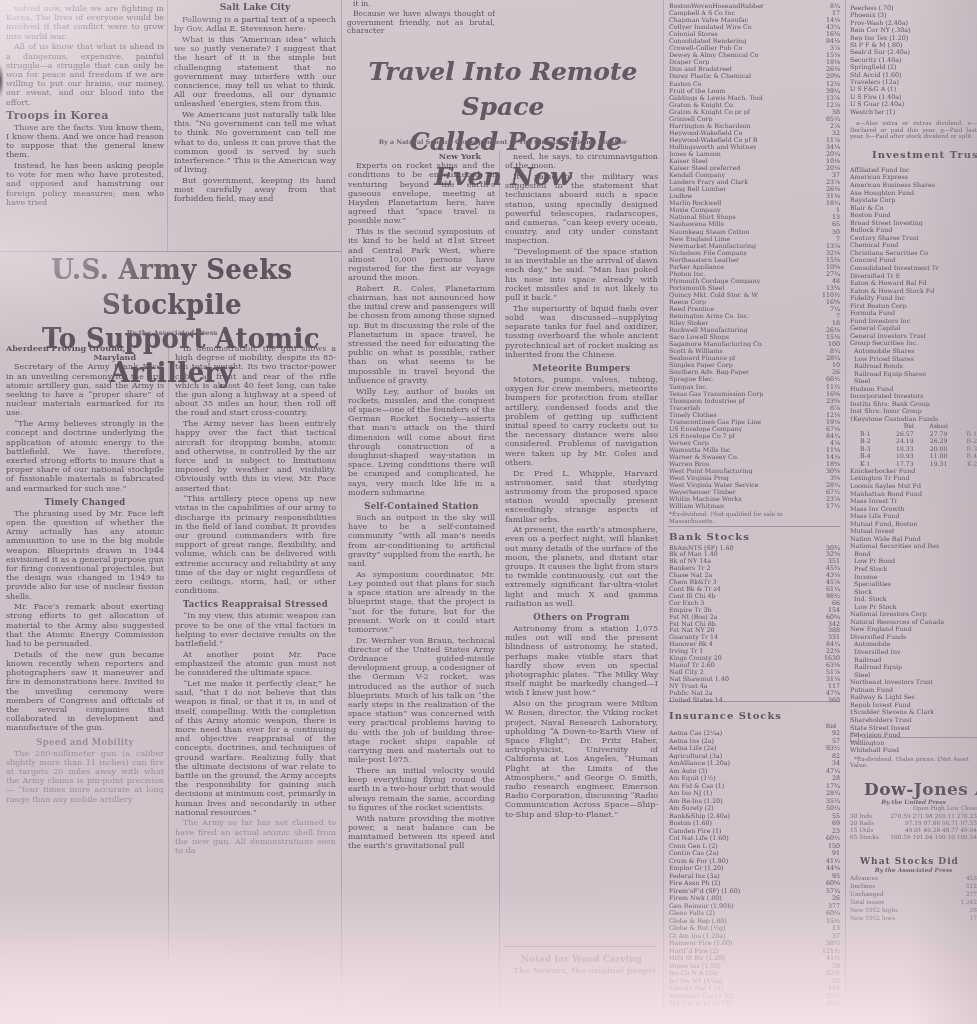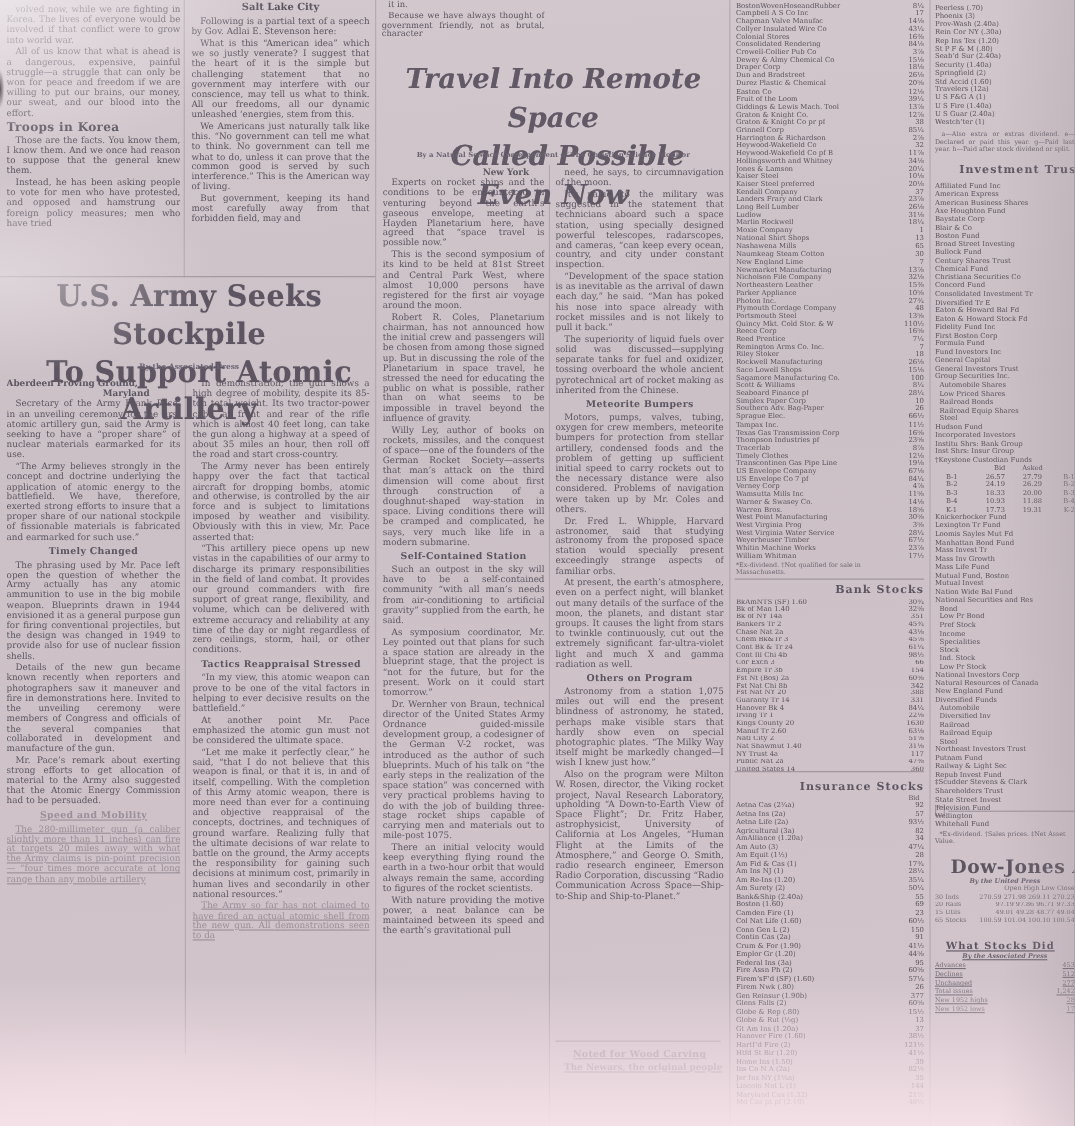--- a/index.html
+++ b/index.html
@@ -7,36 +7,36 @@
     font-family:"DejaVu Serif",serif;color:#5b5560;
     background:linear-gradient(175deg,#d3c8cd 0%,#cbc0c6 38%,#cfc3c9 70%,#d2c5cb 100%);}
   .abs{position:absolute;}
   .col{position:absolute;overflow:hidden;text-align:justify;font-size:8px;line-height:9.2px;}
   .para{margin:0 0 1.5px;text-indent:8px;}
   p{margin:0;}
   .subhead{font-weight:bold;text-align:center;font-size:8.5px;line-height:10px;margin:4px 0 2px;letter-spacing:.3px;text-indent:0;}
   .dl-right{font-weight:bold;text-align:right;text-indent:0;margin:0;}
   .dl-left{font-weight:bold;text-align:left;text-indent:0;margin:0;}
   .center-head{font-weight:bold;text-align:center;font-size:9px;line-height:11px;margin:0 0 2px;}
-  .faint{color:#9a8f99;text-decoration:underline;}
+  .faint{color:#9a8f99;}
   .vr{position:absolute;width:1px;background:#a89da5;opacity:.75;}
   .hrule{position:absolute;height:1px;background:#938791;opacity:.8;}
   .headline-army{position:absolute;left:0;top:256px;width:344px;text-align:center;
     font-weight:bold;font-size:26px;line-height:33px;color:#5d5662;letter-spacing:.4px;
     text-shadow:0 0 .6px rgba(93,86,98,.55);transform:scaleY(1.04);}
   .headline-space{position:absolute;left:346px;top:54px;width:314px;text-align:center;
     font-weight:bold;font-style:italic;font-size:25px;line-height:35px;color:#615a66;
     text-shadow:0 0 .6px rgba(97,90,102,.5);}
   .byline{position:absolute;text-align:center;font-weight:bold;font-size:6.3px;line-height:7px;color:#6a6370;}
   .tinycol{position:absolute;overflow:hidden;font-size:7.6px;line-height:8.6px;text-align:justify;}
   .slist{font-size:6.3px;line-height:7.05px;color:#59525c;}
   .srow{display:flex;justify-content:space-between;white-space:nowrap;overflow:hidden;}
   .sname{overflow:hidden;white-space:pre;}
   .sval{padding-left:3px;}
-  .mkt-head{font-weight:bold;text-align:right;font-size:10px;line-height:12px;letter-spacing:1px;color:#5d5662;}
+  .mkt-head{font-weight:bold;text-align:left;font-size:10px;line-height:12px;letter-spacing:1px;color:#5d5662;}
   .footnote{font-size:5.8px;line-height:6.6px;text-align:left;color:#6d6671;}
   .ilist .srow{line-height:7.55px;}
   .keyrow{display:flex;font-size:6.1px;line-height:7.4px;white-space:nowrap;overflow:hidden;}
   .keyrow span{display:inline-block;}
   .kc{width:24px;padding-left:10px;}
   .kb{width:30px;text-align:right;}
   .ka{width:34px;text-align:right;}
   .kr{width:30px;text-align:right;color:#756e79;}
   .dow-title{font-weight:bold;font-size:17px;line-height:20px;color:#5d5662;letter-spacing:.5px;white-space:nowrap;overflow:hidden;}
   .dowrow{display:flex;justify-content:space-between;font-size:5.8px;line-height:7.2px;white-space:nowrap;overflow:hidden;color:#756e79;}
@@ -110,22 +110,22 @@
     <p class="dl-right" style="padding-right:28px">Maryland</p>
     <div>
 
     <p class="para">Secretary of the Army Frank Pace, in an unveiling ceremony for the first atomic artillery gun, said the Army is seeking to have a “proper share” of nuclear materials earmarked for its use.</p>
         <p class="para">“The Army believes strongly in the concept and doctrine underlying the application of atomic energy to the battlefield. We have, therefore, exerted strong efforts to insure that a proper share of our national stockpile of fissionable materials is fabricated and earmarked for such use.”</p>
       </div>
     <h4 class="subhead">Timely Changed</h4>
     <div>
 
     <p class="para">The phrasing used by Mr. Pace left open the question of whether the Army actually has any atomic ammunition to use in the big mobile weapon. Blueprints drawn in 1944 envisioned it as a general purpose gun for firing conventional projectiles, but the design was changed in 1949 to provide also for use of nuclear fission shells.</p>
+        <p class="para">Mr. Pace’s remark about exerting strong efforts to get allocation of material to the Army also suggested that the Atomic Energy Commission had to be persuaded.</p>
         <p class="para">Details of the new gun became known recently when reporters and photographers saw it maneuver and fire in demonstrations here. Invited to the unveiling ceremony were members of Congress and officials of the several companies that collaborated in development and manufacture of the gun.</p>
-        <p class="para">Mr. Pace’s remark about exerting strong efforts to get allocation of material to the Army also suggested that the Atomic Energy Commission had to be persuaded.</p>
       </div>
     <h4 class="subhead faint">Speed and Mobility</h4>
     <p class="para faint">The 280-millimeter gun (a caliber slightly more than 11 inches) can fire at targets 20 miles away with what the Army claims is pin-point precision — “four times more accurate at long range than any mobile artillery</p>
   </section>
 
   <section class="col" style="left:175px;top:344px;width:161px;height:614px">
     <div>
 
     <p class="para">In demonstration, the gun shows a high degree of mobility, despite its 85-ton total weight. Its two tractor-power cabs, at front and rear of the rifle which is almost 40 feet long, can take the gun along a highway at a speed of about 35 miles an hour, then roll off the road and start cross-country.</p>
         <p class="para">The Army never has been entirely happy over the fact that tactical aircraft for dropping bombs, atomic and otherwise, is controlled by the air force and is subject to limitations imposed by weather and visibility. Obviously with this in view, Mr. Pace asserted that:</p>

